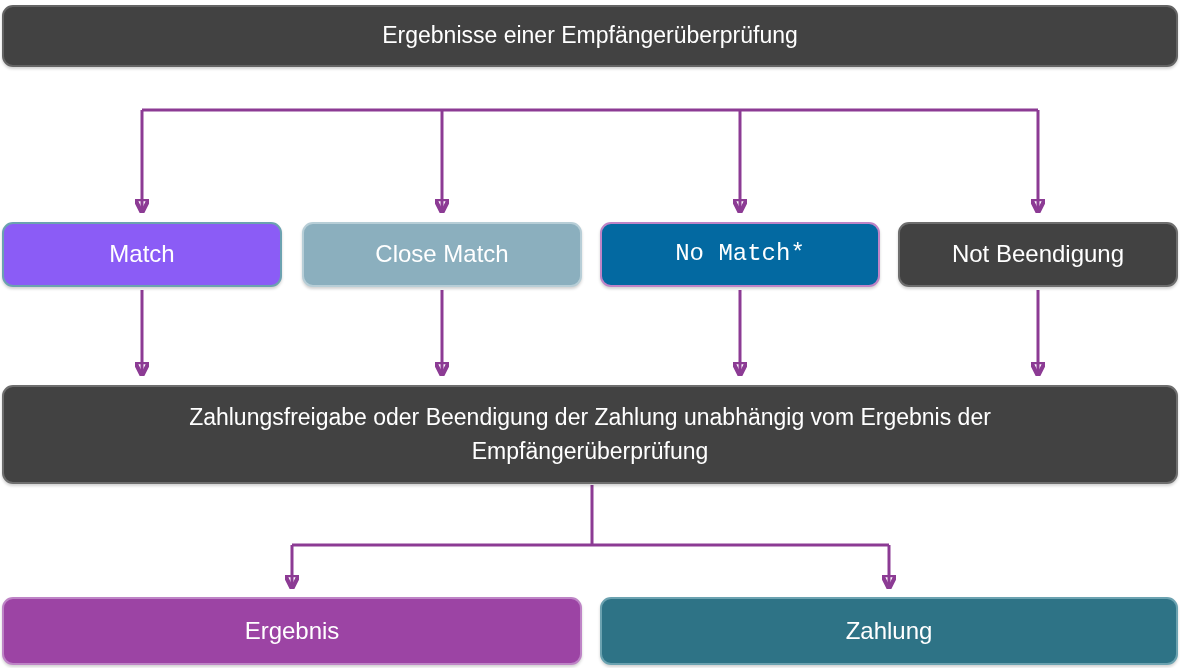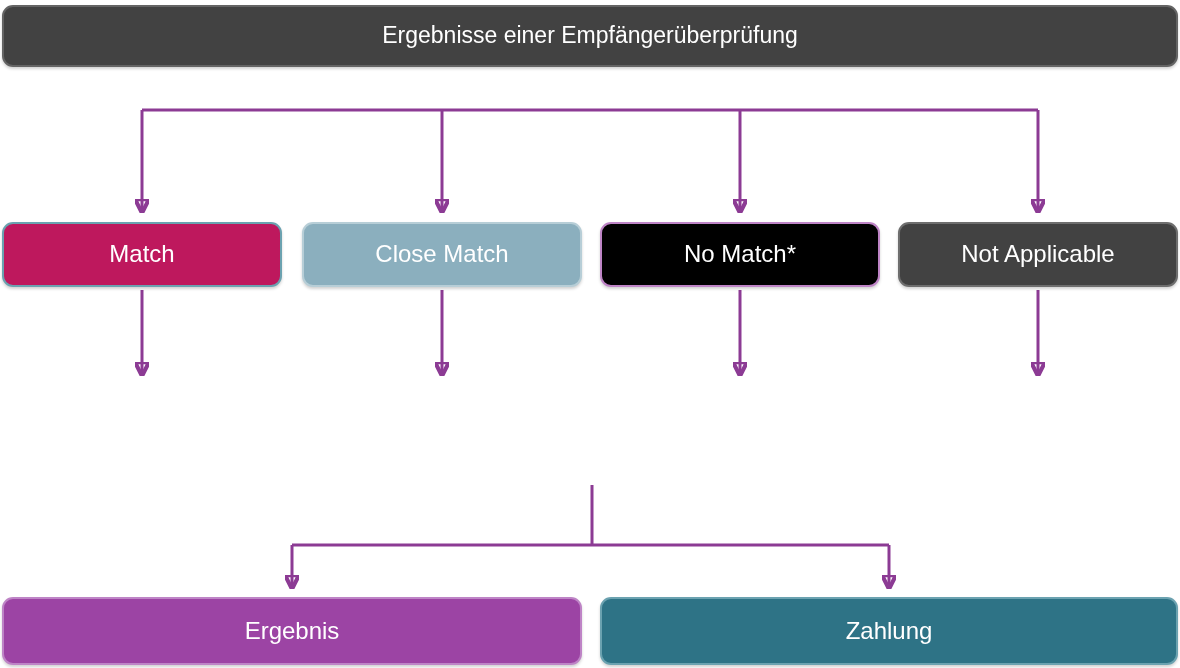--- a/index.html
+++ b/index.html
@@ -99,33 +99,36 @@
 
     <path d="M592,485 V545 M292,545 H889"></path>
     <line x1="292" y1="545" x2="292" y2="587" marker-end="url(#ah)"></line>
     <line x1="889" y1="545" x2="889" y2="587" marker-end="url(#ah)"></line>
   </svg>
 
   <div class="node title-node" style="background-color: rgb(66, 66, 66); border-color: rgb(100, 100, 100); color: rgb(255, 255, 255);">
     <span class="label">Ergebnisse einer Empfängerüberprüfung</span>
   </div>
 
-  <div class="node result-node result-0" style="background-color: #be185d; border-color: rgb(107, 162, 176); color: rgb(255, 255, 255);">
+  <div class="node result-node result-0" style="background-color: #8b5cf6; border-color: rgb(107, 162, 176); color: rgb(255, 255, 255);">
     <span class="label">Match</span>
   </div>
   <div class="node result-node result-1" style="background-color: rgb(139, 175, 190); border-color: rgb(183, 206, 215); color: rgb(255, 255, 255); text-align: right;">
     <span class="label">Close Match</span>
   </div>
-  <div class="node result-node result-2" style="background-color: #000000; border-color: rgb(190, 132, 198); color: rgb(255, 255, 255);">
+  <div class="node result-node result-2" style="background-color: #0369a1; border-color: rgb(190, 132, 198); color: rgb(255, 255, 255); font-family: Liberation Mono, monospace;">
     <span class="label">No Match*</span>
   </div>
   <div class="node result-node result-3" style="background-color: rgb(66, 66, 66); border-color: rgb(110, 110, 110); color: rgb(255, 255, 255);">
-    <span class="label">Not Applicable</span>
+    <span class="label">Not Beendigung</span>
   </div>
 
+  <div class="node decision-node" style="background-color: rgb(66, 66, 66); border-color: rgb(110, 110, 110); color: rgb(255, 255, 255);">
+    <span class="label">Zahlungsfreigabe oder Beendigung der Zahlung unabhängig vom Ergebnis der Empfängerüberprüfung</span>
+  </div>
 
   <div class="node outcome-node outcome-0" style="background-color: rgb(156, 68, 164); border-color: rgb(190, 132, 198); color: rgb(255, 255, 255);">
     <span class="label">Ergebnis</span>
   </div>
   <div class="node outcome-node outcome-1" style="background-color: rgb(46, 115, 134); border-color: rgb(107, 162, 176); color: rgb(255, 255, 255); text-align: center;">
     <span class="label">Zahlung</span>
   </div>
 
 </div>
 

